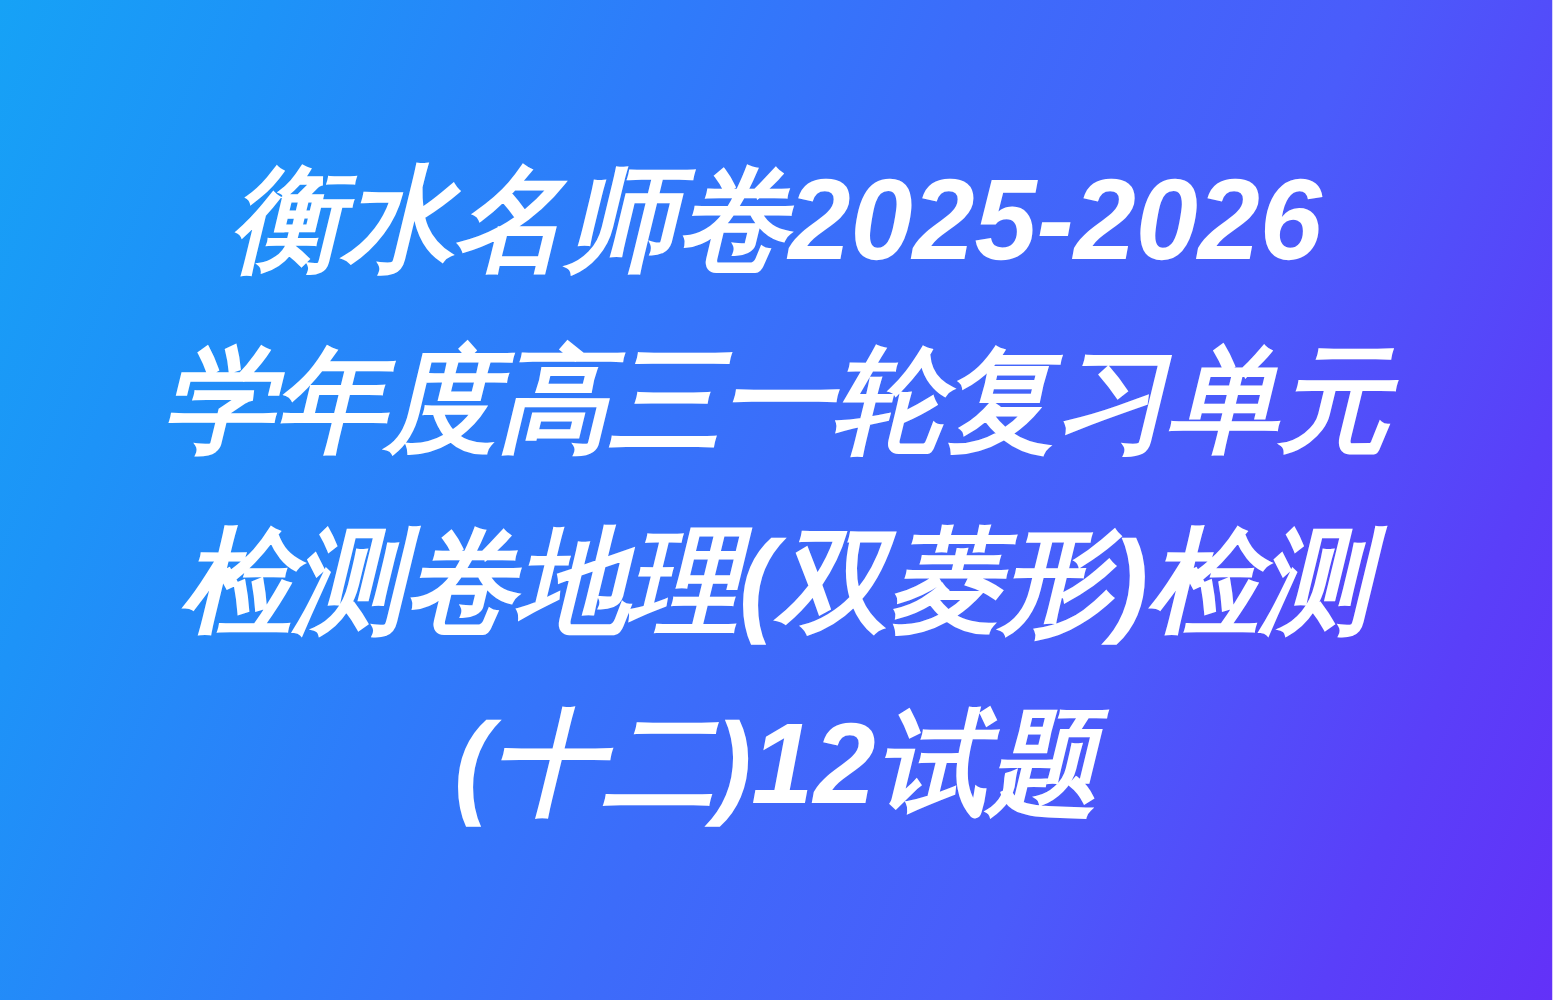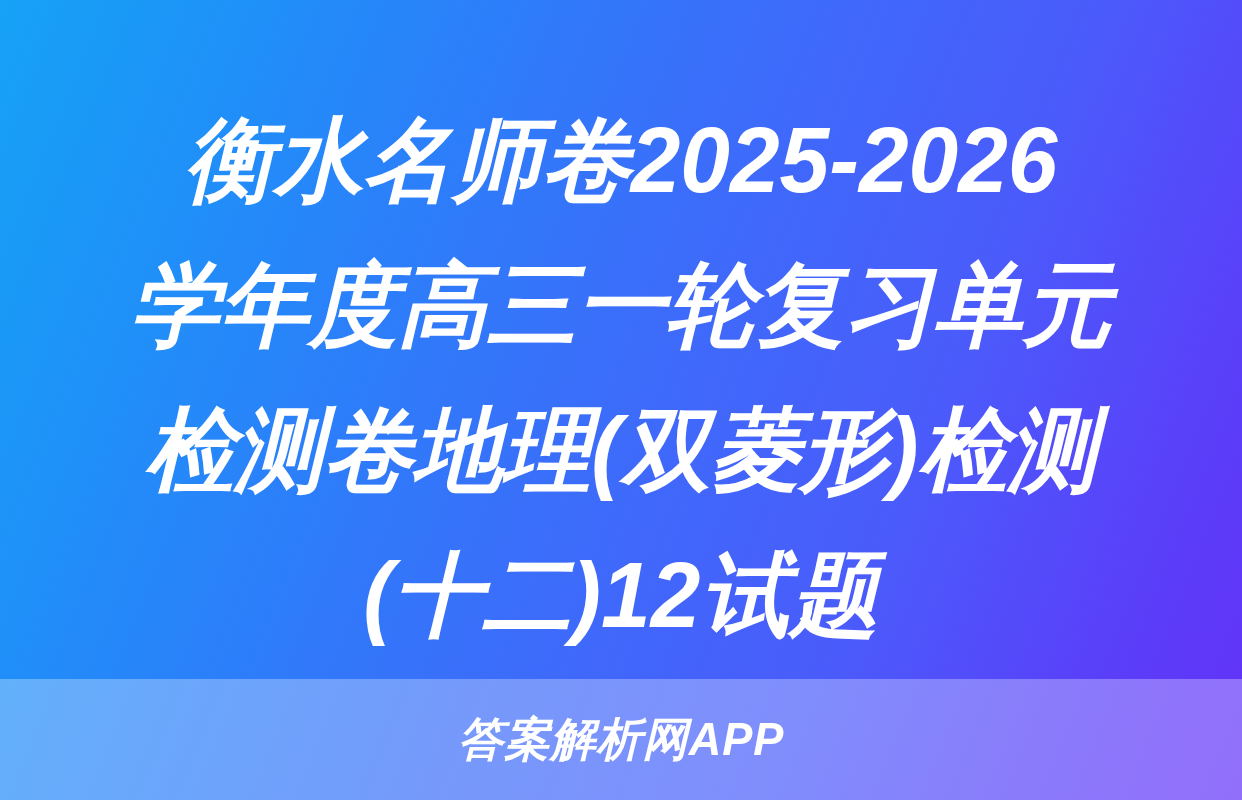--- a/index.html
+++ b/index.html
@@ -22,21 +22,21 @@
         #5A3FF9 88%,
         #6331F8 100%);
     font-family: "Liberation Sans", "DejaVu Sans", sans-serif;
   }
 
   
   #title-block {
     position: absolute;
     left: 0;
     right: 0;
-    top: 88px;
+    top: 104px;
     text-align: center;
     color: #ffffff;
     font-weight: bold;
     font-style: italic;
     font-size: 92px;
     line-height: 145px;
     letter-spacing: 0px;
     white-space: nowrap;
     -webkit-font-smoothing: antialiased;
   }
@@ -73,17 +73,14 @@
 
 <div id="poster">
 
   <div id="title-block">
     <span class="tline">衡水名师卷2025-2026</span>
     <span class="tline">学年度高三一轮复习单元</span>
     <span class="tline">检测卷地理(双菱形)检测</span>
     <span class="tline">(十二)12试题</span>
   </div>
 
-  <div id="footer-band">
-    <span id="footer-text">答案解析网APP</span>
-  </div>
 
 </div>
 
 </body></html>

